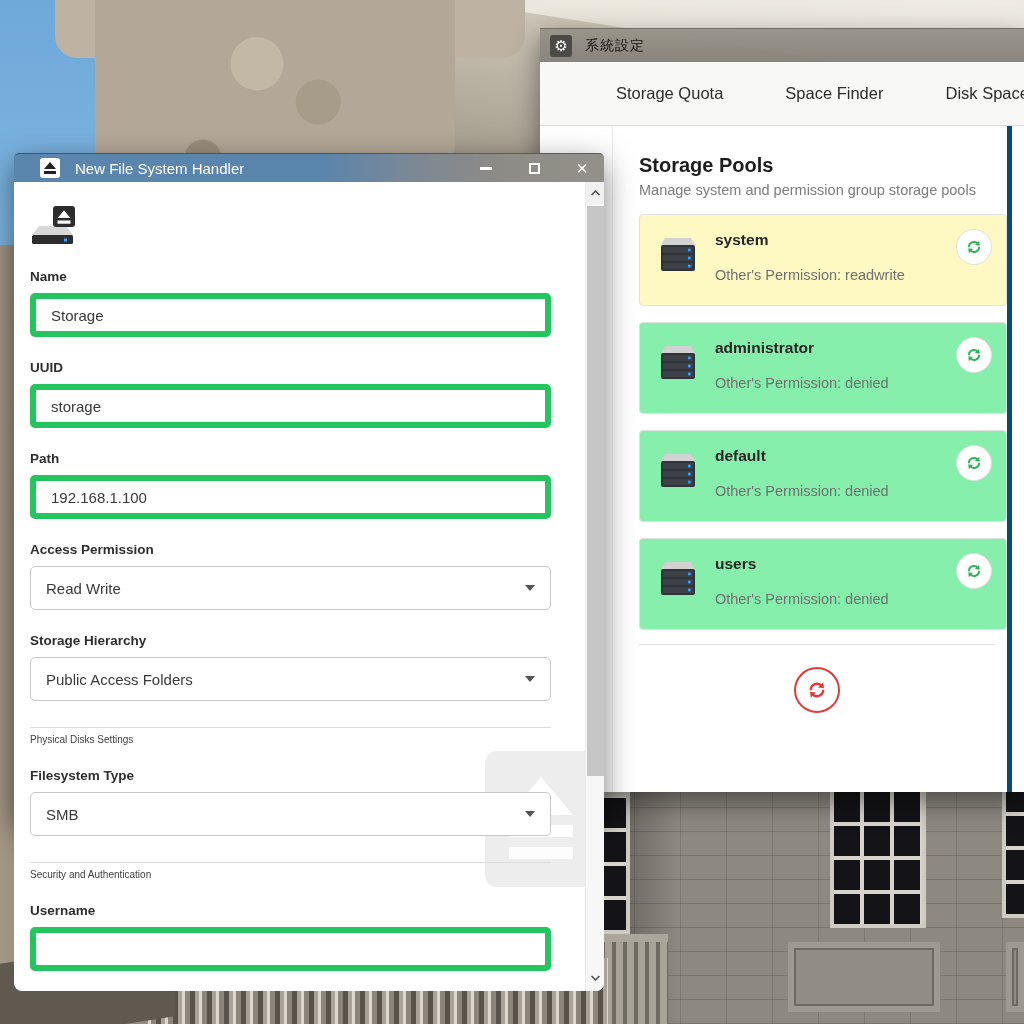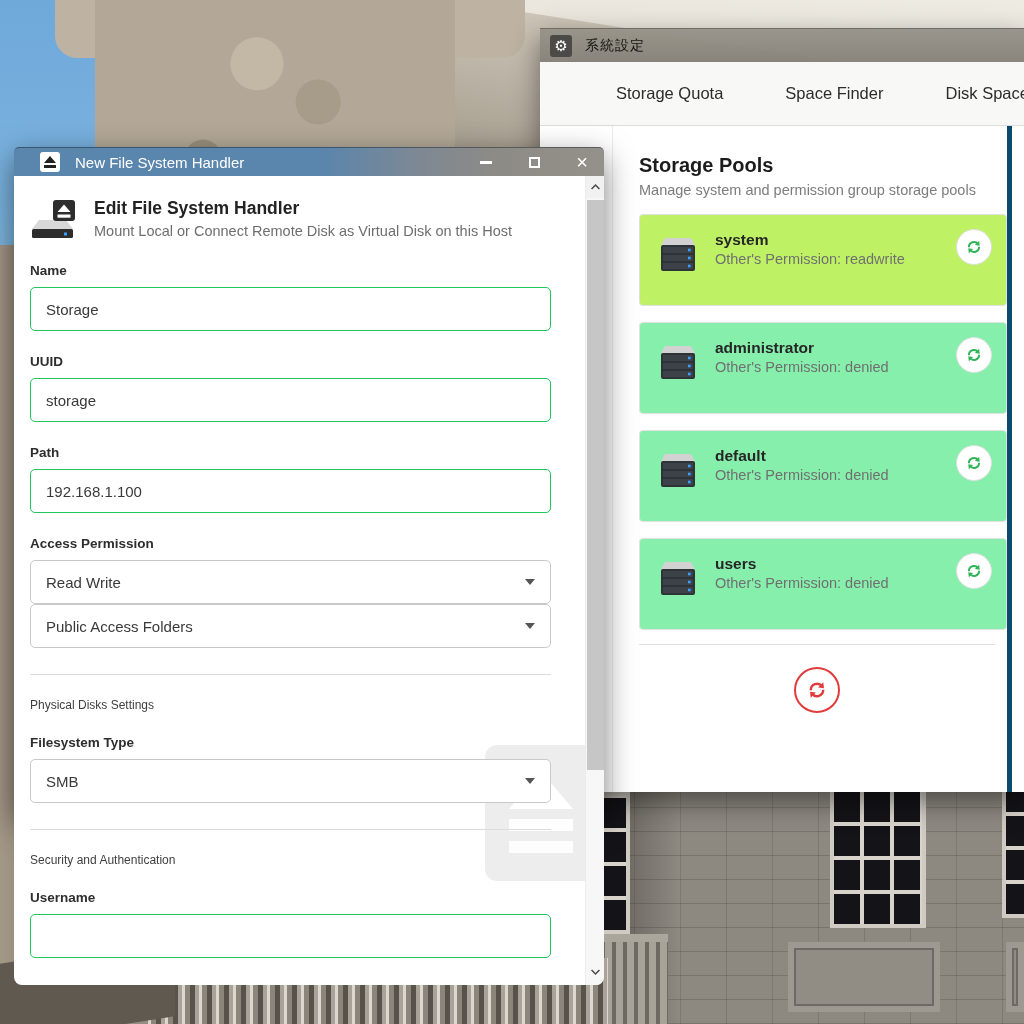--- a/index.html
+++ b/index.html
@@ -67,37 +67,37 @@
   .hamburger span { display:block; height:3px; background:#3c3c3c; margin:3px 0; border-radius:1px; }
   .tabs { display:flex; margin-left:50px; gap:62px;justify-content:center; }
   .tab { font-size:16.5px; color:#2c2c2c; white-space:nowrap; cursor:pointer; }
   .settings-body { position:relative; height:666px; background:#fff; overflow:hidden; }
   .pools-panel { position:absolute; left:72px; top:0; width:400px; bottom:0;
     border-left:1px solid #ececec; border-right:5px solid #0c4a6e; padding:28px 12px 0 26px; }
   .pools-title { font-size:20px; font-weight:bold; color:#1c1c1c; }
   .pools-sub { font-size:14.5px; color:#7c7c7c; margin-top:5px; }
   .pool-card { position:relative; width:368px; height:92px; border:1px solid #e2e2e2;
     border-radius:4px; background:#86efac; margin-top:16px; padding:16px 16px 0 18px; cursor:pointer; }
-  .pool-card.selected { background:#bef264; border-color:#e0e0e0; }
+  .pool-card.selected { background:#fef9c3; border-color:#e0e0e0; }
   .pool-card:first-of-type { margin-top:22px; }
   .pool-row { display:flex; align-items:flex-start; }
   .pool-icon { width:40px; height:40px; flex:0 0 40px; margin-top:4px; }
   .pool-text { margin-left:17px; }
   .pool-name { font-size:15.5px; font-weight:bold; color:#262626; }
-  .pool-perm { font-size:14.5px; color:#707070; margin-top:2px; }
+  .pool-perm { font-size:14.5px; color:#707070; margin-top:18px; }
   .pool-refresh { position:absolute; right:14px; top:14px; width:36px; height:36px;
     border:1px solid #dedede; border-radius:50%; background:#fff;
     display:flex; align-items:center; justify-content:center; cursor:pointer; }
   .pools-divider { border-top:1px solid #e0e0e0; margin-top:14px; }
   .big-refresh { width:46px; height:46px; border:2px solid #e23b3b; border-radius:50%;
     margin:22px auto 0; display:flex; align-items:center; justify-content:center;
     background:#fff; cursor:pointer; }
 
   
-  .dialog { position:absolute; left:14px; top:147px; width:590px; height:668px; z-index:10;
+  .dialog { position:absolute; left:14px; top:153px; width:590px; height:668px; z-index:10;
     border-radius:5px 5px 8px 8px; box-shadow:0 10px 30px rgba(0,0,0,.5); }
   .dialog-titlebar { height:29px; border-radius:5px 5px 0 0;
     background:linear-gradient(90deg,#5a85ad 0%,#5a85ad 52%,#7d8894 68%,#8d8b85 82%,#94918b 100%);
     border-top:1px solid rgba(20,30,40,.45);
     display:flex; align-items:center; padding:0 14px 0 26px; }
   .eject-box { width:20px; height:20px; background:#fff; border-radius:3px; position:relative; }
   .eject-box .tri { position:absolute; left:4px; top:4px; width:0; height:0;
     border-left:6px solid transparent; border-right:6px solid transparent; border-bottom:7px solid #222; }
   .eject-box .bar { position:absolute; left:4px; top:13px; width:12px; height:3px; background:#222; }
   .dialog-title { margin-left:15px; color:#fff; font-size:15px; flex:1; }
@@ -116,30 +116,30 @@
   .ghost .g-bar { position:absolute; left:24px; top:74px; width:64px; height:12px; background:#fff; }
   .ghost .g-bar2 { position:absolute; left:24px; top:96px; width:64px; height:12px; background:#fdfdfd; }
 
   .form { position:relative; z-index:1; }
   .dlg-header { display:flex; margin-top:22px; align-items:flex-start; }
   .dlg-header svg { flex:0 0 48px; }
   .dlg-header-text { margin-left:16px; }
   .dlg-h1 { font-size:17.5px; font-weight:bold; color:#222; }
   .dlg-sub { font-size:14.5px; color:#6e6e6e; margin-top:4px; }
   .f-label { font-size:13.5px; font-weight:bold; color:#2e2e2e; margin:23px 0 9px; }
-  .f-input { width:100%; height:44px; border:1px solid #22c55e; border-radius:5px;
+  .f-input { width:100%; height:44px; border:6px solid #22c55e; border-radius:5px;
     padding:0 15px; font-size:15px; color:#3a3a3a; background:#fff;
     font-family:"Liberation Sans", sans-serif; outline:none; }
   .f-select { width:100%; height:44px; border:1px solid #c9c9c9; border-radius:5px;
     padding:12px 15px; font-size:15px; color:#3a3a3a; background:#fff;
     display:flex; align-items:center; justify-content:space-between; cursor:pointer; }
   .caret { width:0; height:0; border-left:5px solid transparent; border-right:5px solid transparent;
     border-top:6px solid #555; }
   .f-divider { border-top:1px solid #dcdcdc; margin-top:26px; }
-  .f-section { font-size:12px; color:#3f3f3f; margin-top:23px; }
+  .f-section { font-size:10px; color:#3f3f3f; margin-top:6px; }
 
   
   .dlg-scroll { position:absolute; right:0; top:0; width:19px; height:100%;
     background:#f7f7f7; border-left:1px solid #ececec; }
   .scr-btn { position:absolute; left:0; width:100%; height:22px; background:#f1f1f1;
     display:flex; align-items:center; justify-content:center; cursor:pointer; }
   .scr-btn.up { top:0; }
   .scr-btn.down { bottom:2px; background:transparent; }
   .scr-thumb { position:absolute; left:1px; top:24px; width:17px; height:570px;
     background:#c6c6c6; cursor:pointer; }
@@ -344,41 +344,38 @@
     <div class="form">
       <div class="dlg-header">
         <svg width="48" height="42" viewBox="0 0 48 42">
           <polygon points="9,22 36,22 43,31 2,31" fill="#d8d8d8"></polygon>
           <rect x="2" y="31" width="41" height="9" rx="1.5" fill="#2d2d2d"></rect>
           <rect x="34" y="34.5" width="3" height="3" fill="#3aa0ff"></rect>
           <rect x="23" y="2" width="22" height="21" rx="3" fill="#2d2d2d"></rect>
           <polygon points="34,6.5 40.5,14 27.5,14" fill="#ffffff"></polygon>
           <rect x="27.5" y="16.5" width="13" height="3.2" fill="#ffffff"></rect>
         </svg>
-        <div class="dlg-header-text">
-          <div class="dlg-h1">Edit File System Handler</div>
-          <div class="dlg-sub">Mount Local or Connect Remote Disk as Virtual Disk on this Host</div>
-        </div>
       </div>
 
       <div class="f-label">Name</div>
       <input class="f-input" type="text" value="Storage" style="">
 
       <div class="f-label">UUID</div>
       <input class="f-input" type="text" value="storage" style="">
 
       <div class="f-label">Path</div>
       <input class="f-input" type="text" value="192.168.1.100" style="">
 
       <div class="f-label">Access Permission</div>
       <div class="f-select">
         <span>Read Write</span>
         <span class="caret"></span>
       </div>
 
+      <div class="f-label">Storage Hierarchy</div>
       <div class="f-select">
         <span>Public Access Folders</span>
         <span class="caret"></span>
       </div>
 
       <div class="f-divider"></div>
       <div class="f-section">Physical Disks Settings</div>
 
       <div class="f-label">Filesystem Type</div>
       <div class="f-select">

